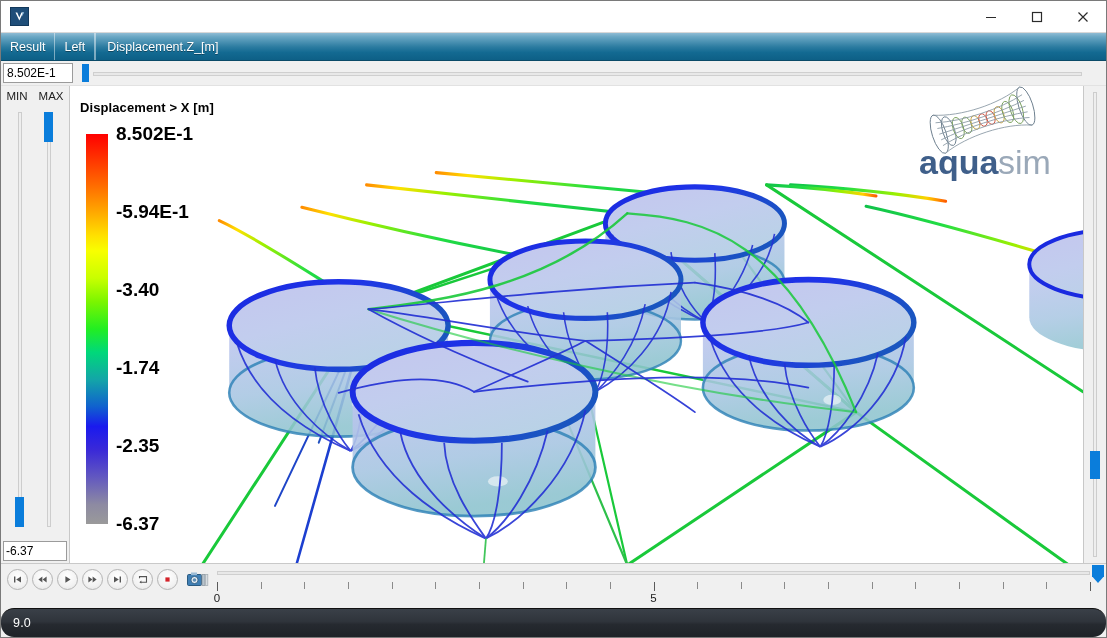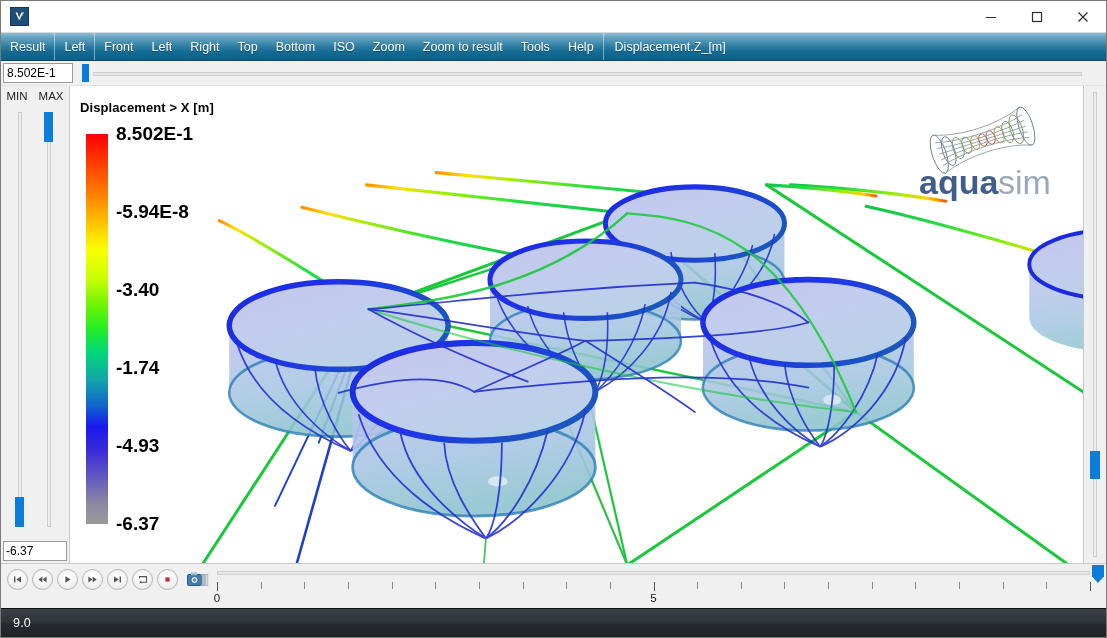--- a/index.html
+++ b/index.html
@@ -157,21 +157,21 @@
       #9a9a9a 100%);
   }
   .cb-ticks{position:absolute;left:30px;top:0;width:150px;height:390px;}
   .cb-tick{
     position:absolute;left:0;font-size:19px;font-weight:bold;color:#000;
     transform:translateY(-50%);white-space:nowrap;
   }
 
   
   .logo{
-    position:absolute;right:18px;top:20px;width:150px;
+    position:absolute;right:18px;top:0;width:150px;
   }
   .logo svg{display:block;}
 
   
   .rightslider{
     width:22px;flex:0 0 22px;background:#f0f0f0;position:relative;
     border-left:1px solid #c8c8c8;
   }
   .rs-track{
     position:absolute;left:9px;top:6px;bottom:6px;width:4px;
@@ -219,20 +219,21 @@
     position:absolute;top:10px;font-size:11.5px;color:#202020;
     transform:translateX(-50%);
   }
 
   
   .statusbar{
     height:28px;flex:0 0 28px;
     background:linear-gradient(to bottom,#3a4048 0%,#2f343b 45%,#262a30 55%,#1e2227 100%);
     display:flex;align-items:center;
     border-top:1px solid #111;
+    border-radius:13px;
   }
   .status-text{
     color:#ffffff;font-size:12.5px;margin-left:12px;letter-spacing:.2px;
   }
 </style>
 </head>
 <body>
 
 <div class="app">
 
@@ -264,32 +265,20 @@
 
   <div class="menubar">
     <div class="menu-group">
       <div class="menu-item">Result</div>
     </div>
     <div class="menu-sep"></div>
     <div class="menu-group">
       <div class="menu-item">Left</div>
     </div>
     <div class="menu-sep"></div>
-    <div class="menu-group">
-      <div class="menu-item">Front</div>
-      <div class="menu-item">Left</div>
-      <div class="menu-item">Right</div>
-      <div class="menu-item">Top</div>
-      <div class="menu-item">Bottom</div>
-      <div class="menu-item">ISO</div>
-      <div class="menu-item">Zoom</div>
-      <div class="menu-item">Zoom to result</div>
-      <div class="menu-item">Tools</div>
-      <div class="menu-item">Help</div>
-    </div>
     <div class="menu-sep"></div>
     <div class="menu-group">
       <div class="menu-item wide">Displacement.Z_[m]</div>
     </div>
   </div>
 
   <div class="topstrip">
     <div class="val-field">8.502E-1</div>
     <div class="htrack-wrap">
       <div class="htrack"></div>
@@ -479,24 +468,24 @@
           </g>
         </svg>
       </div>
 
       <div class="vp-title">Displacement &gt; X [m]</div>
 
       <div class="colorbar-wrap">
         <div class="colorbar"></div>
         <div class="cb-ticks">
           <div class="cb-tick" style="top:0%">8.502E-1</div>
-          <div class="cb-tick" style="top:20%">-5.94E-8</div>
+          <div class="cb-tick" style="top:20%">-5.94E-1</div>
           <div class="cb-tick" style="top:40%">-3.40</div>
           <div class="cb-tick" style="top:60%">-1.74</div>
-          <div class="cb-tick" style="top:80%">-4.93</div>
+          <div class="cb-tick" style="top:80%">-2.35</div>
           <div class="cb-tick" style="top:100%">-6.37</div>
         </div>
       </div>
 
       <div class="logo">
         <svg width="140" height="96" viewBox="0 0 140 96" aria-hidden="true">
           <g transform="translate(8,2) rotate(-18 60 32)">
             <g fill="none" stroke-width="0.9">
               <g stroke="#6d7f8e">
                 <ellipse cx="14" cy="32" rx="7" ry="20"></ellipse>

